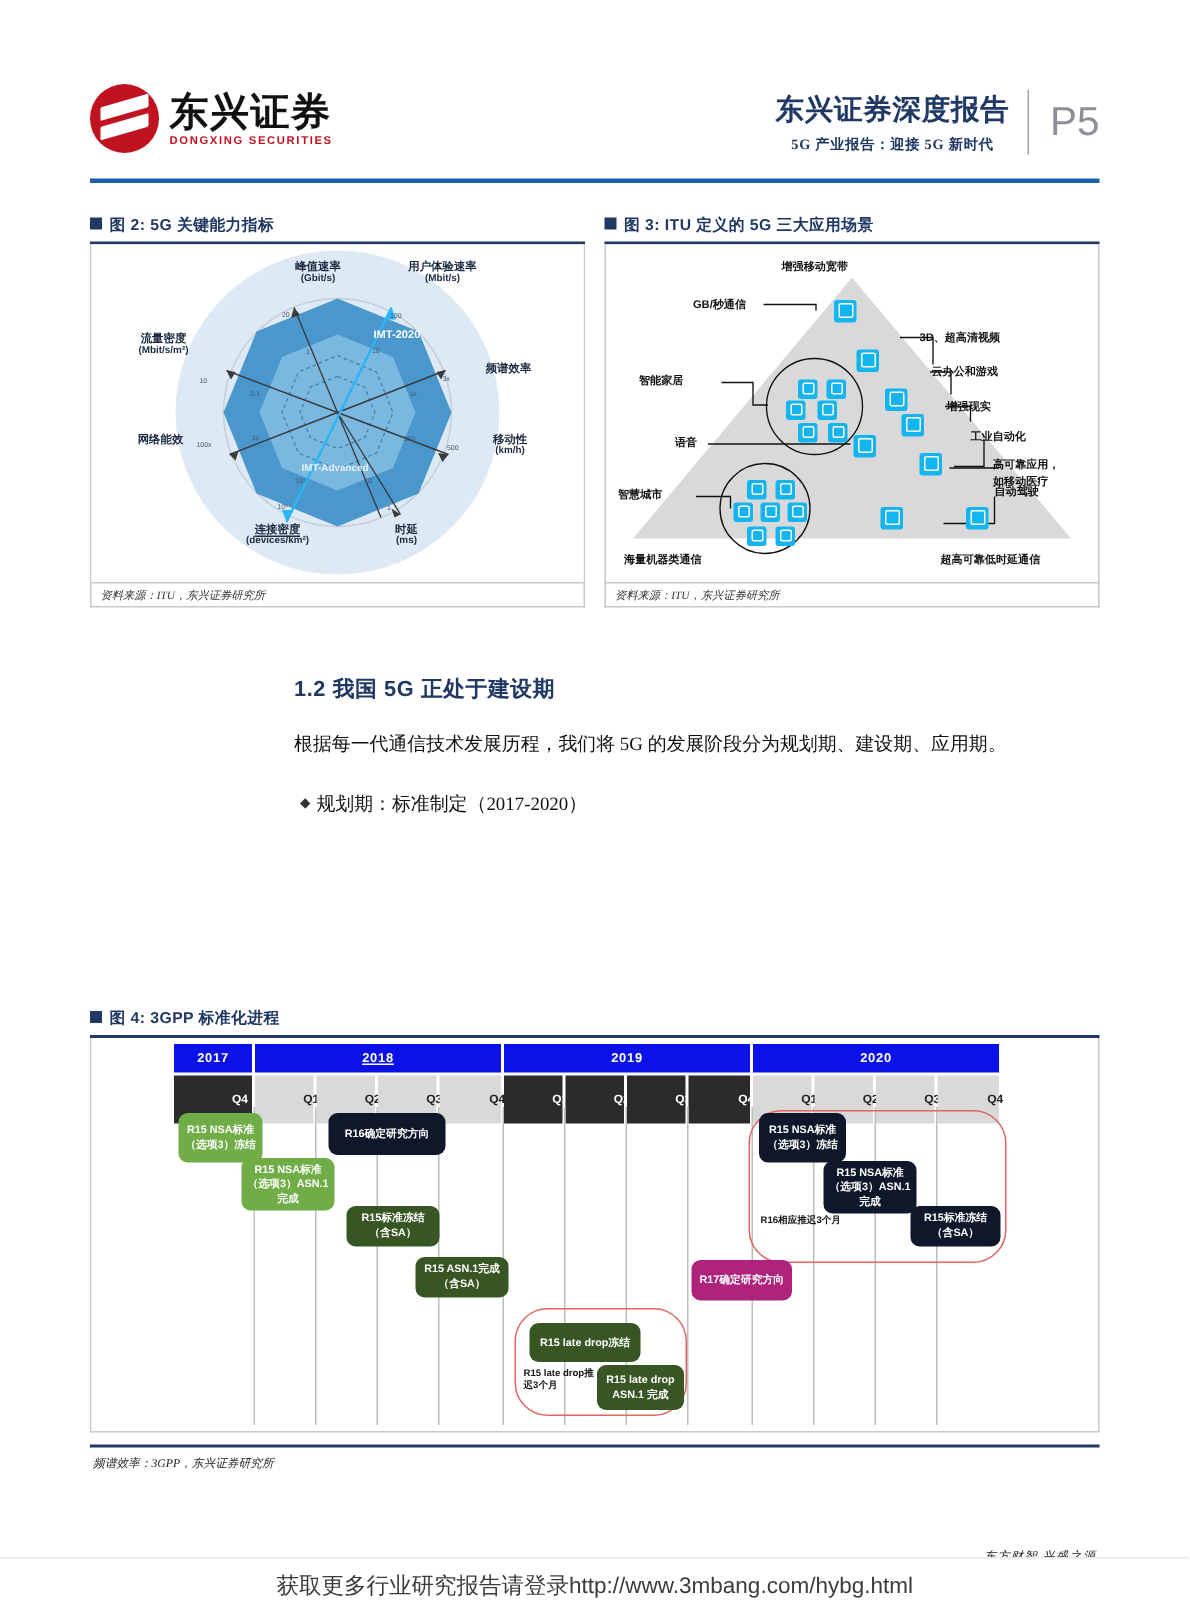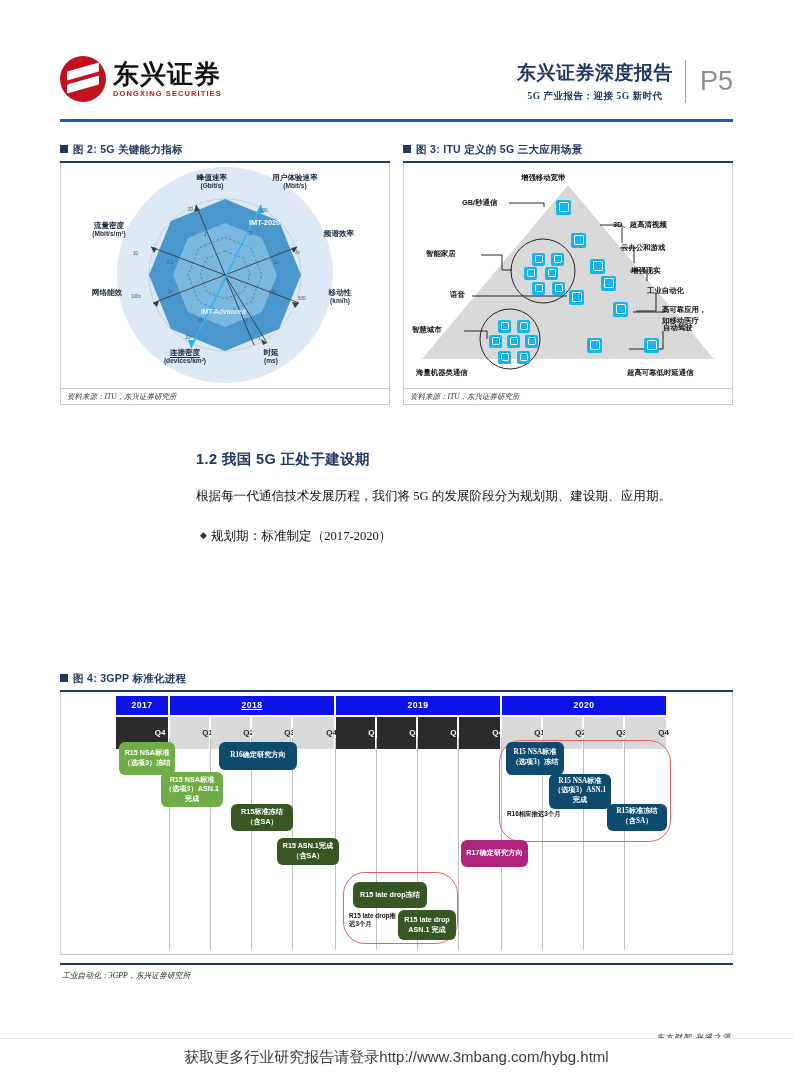--- a/index.html
+++ b/index.html
@@ -91,21 +91,21 @@
      font-family:"Liberation Sans","DejaVu Sans",sans-serif; font-size:8px; font-weight:bold;
      display:flex; align-items:center; justify-content:center;padding-left:36px; }
   .qt.dark { background:#2b2b2b; color:#fff; }
   .qt.light { background:#d9d9d9; color:#222; }
   .gl { position:absolute; top:46px; width:1px; background:#bdbdbd; }
   .box { position:absolute; border-radius:6px; color:#fff; text-align:center;
      font-family:"Liberation Sans","DejaVu Sans",sans-serif; font-size:7.2px; font-weight:bold;
      line-height:1.35; display:flex; align-items:center; justify-content:center; padding:2px 3px; }
   .box.green { background:#70ad47; }
   .box.dgreen { background:#375623; }
-  .box.red { background:#0c4a6e;font-family:Liberation Serif, serif; }
+  .box.red { background:#0f172a; }
   .box.purple { background:#b0237c; }
   .note { position:absolute; font-family:"Liberation Sans","DejaVu Sans",sans-serif;
      font-size:6.4px; font-weight:bold; color:#111; line-height:1.3; }
   .ring { position:absolute; border:1px solid #e06666; border-radius:22px; }
 
   
   .foot-rule { position:absolute; left:60px; top:963px; width:673px; height:2px; background:#1f3864; }
   .foot-src { position:absolute; left:62px; top:970px; font-size:7.8px; font-style:italic; color:#222; }
   .foot-slogan { position:absolute; right:62px; top:1032px; font-size:8px; color:#222;
      font-style:italic; letter-spacing:1px;}
@@ -186,21 +186,21 @@
         </svg>
 
         <div class="radar-label" style="left:115px; top:10px; width:72px;">
           <span>峰值速率</span>
           <span class="unit">(Gbit/s)</span>
         </div>
         <div class="radar-label" style="left:192px; top:10px; width:84px;">
           <span>用户体验速率</span>
           <span class="unit">(Mbit/s)</span>
         </div>
-        <div class="radar-label" style="left:243px; top:66px; width:70px;">
+        <div class="radar-label" style="left:243px; top:78px; width:70px;">
           <span>频谱效率</span>
           <span class="unit"></span>
         </div>
         <div class="radar-label" style="left:248px; top:125px; width:62px;">
           <span>移动性</span>
           <span class="unit">(km/h)</span>
         </div>
         <div class="radar-label" style="left:182px; top:185px; width:56px;">
           <span>时延</span>
           <span class="unit">(ms)</span>
@@ -412,19 +412,19 @@
           <div class="box red" style="left:546px; top:112px; width:60px; height:27px;">R15标准冻结（含SA）</div>
 
           <div class="note" style="left:288px; top:220px; width:48px;">R15 late drop推迟3个月</div>
           <div class="note" style="left:446px; top:118px; width:88px;">R16相应推迟3个月</div>
         </div>
       </div>
     </div>
   </div>
 
   <div class="foot-rule"></div>
-  <div class="foot-src">工业自动化：3GPP，东兴证券研究所</div>
+  <div class="foot-src">频谱效率：3GPP，东兴证券研究所</div>
   <div class="foot-slogan">东方财智 兴盛之源</div>
   <div class="banner">
     <span class="banner-t">获取更多行业研究报告请登录http://www.3mbang.com/hybg.html</span>
   </div>
 
 </div>
 
 </body></html>

